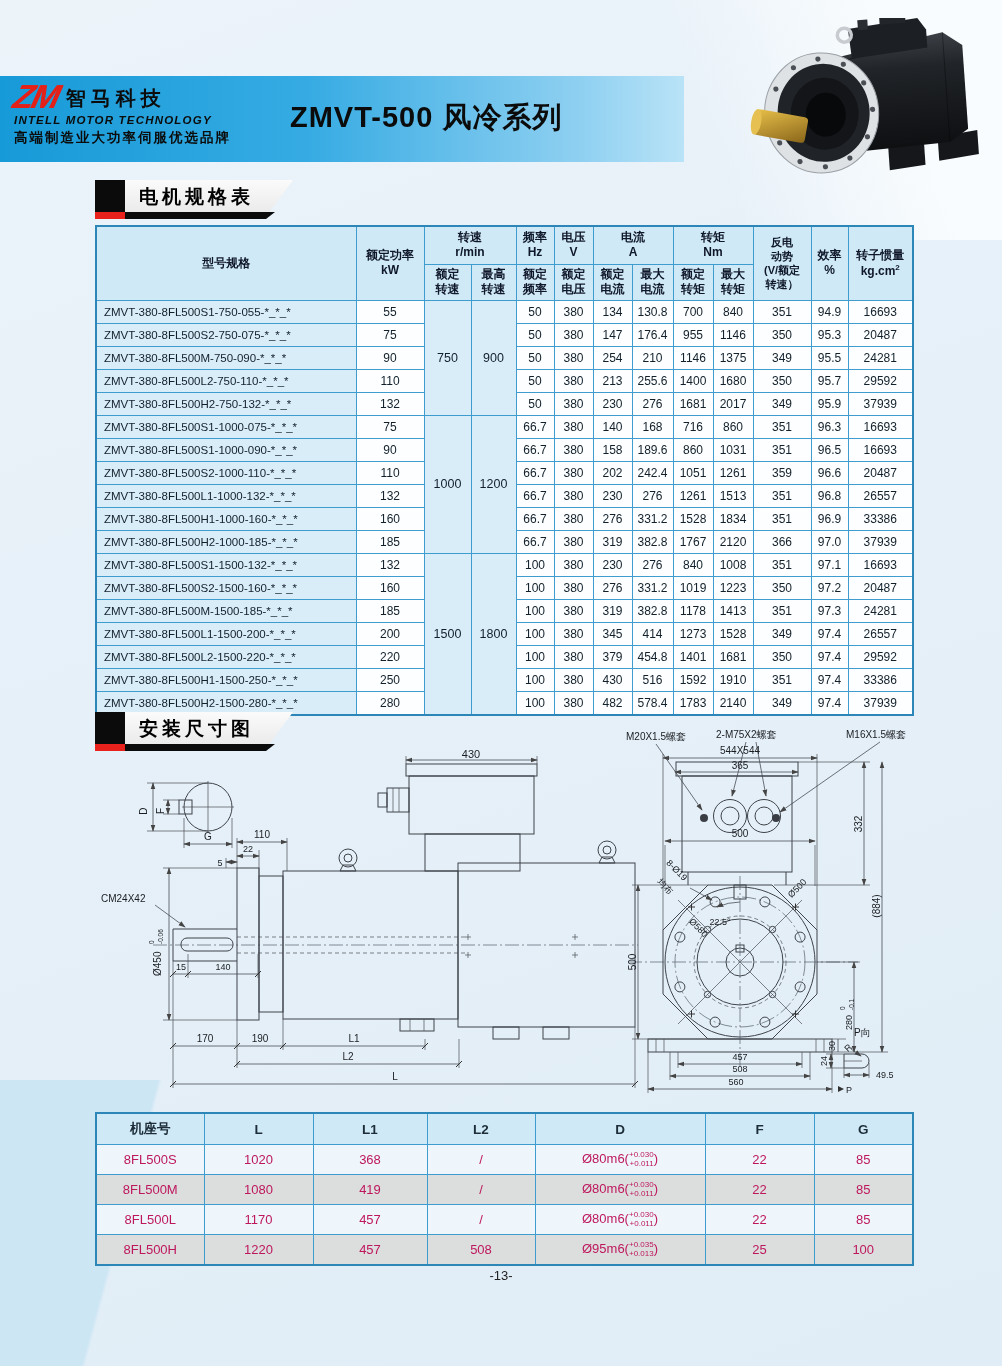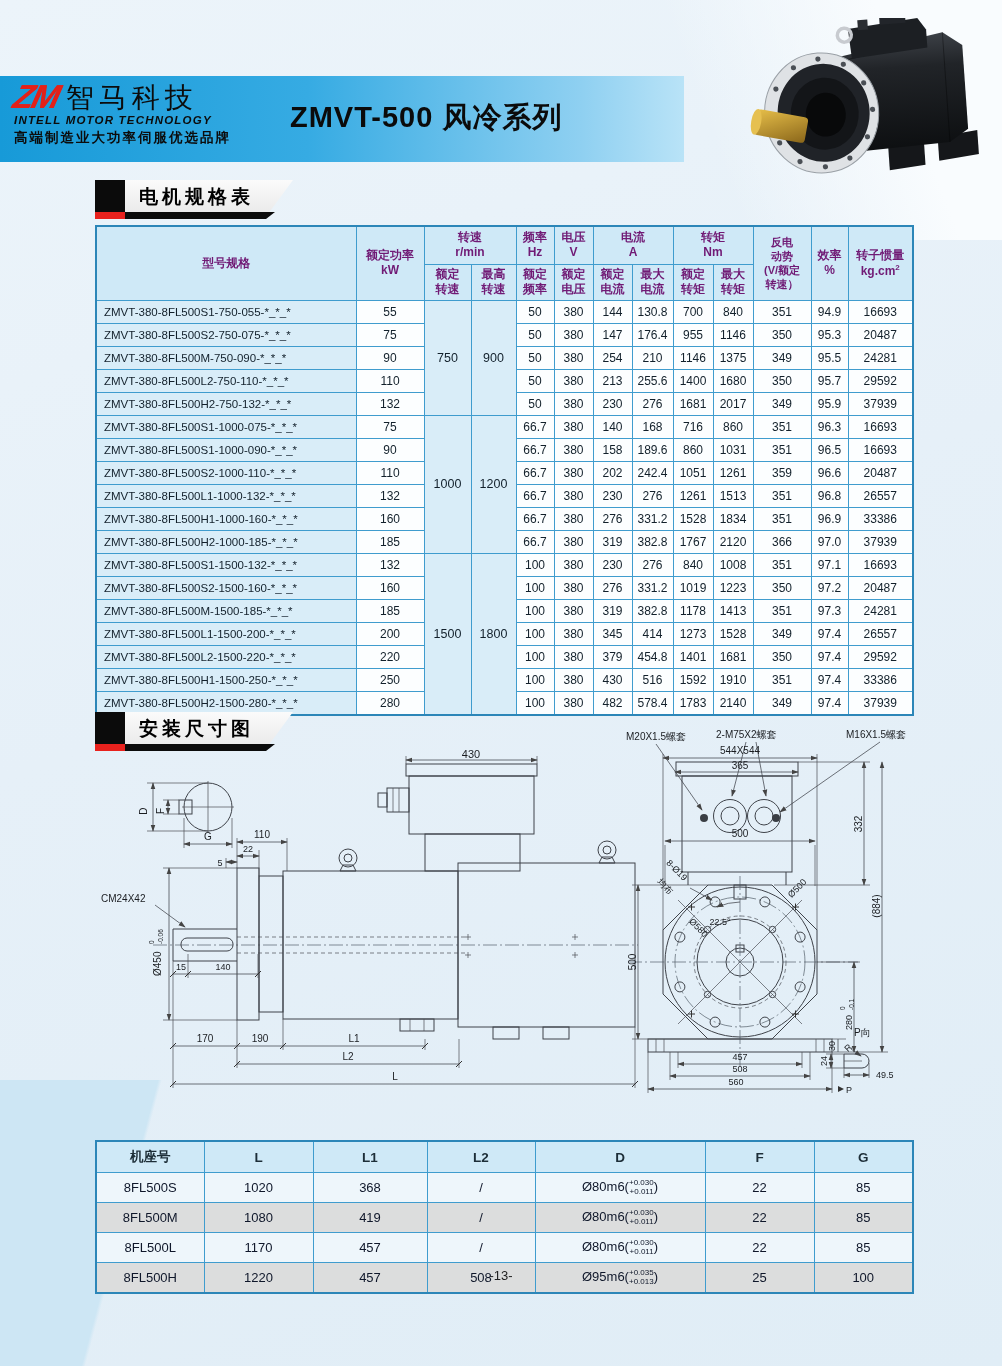--- a/index.html
+++ b/index.html
@@ -11,21 +11,21 @@
   .bgtop{position:absolute;right:0;top:0;width:340px;height:240px;
     background:linear-gradient(250deg,#f9fcfe 30%,rgba(249,252,254,0) 80%);}
 
   
   .banner{position:absolute;left:0;top:76px;width:684px;height:86px;
     background:linear-gradient(90deg,#179ad8 0%,#36abe3 45%,#8fd0f1 85%,#b9e3f7 100%);}
   .logo{position:absolute;left:14px;top:6px;color:#0c0c0c;}
   .logo .l1{display:flex;align-items:flex-end;gap:8px;}
   .zm-mark{font-style:italic;font-weight:900;font-size:33px;line-height:30px;color:#e32119;
     transform:skewX(-14deg);letter-spacing:-2px;text-shadow:0.5px 0 #e32119;}
-  .cn{font-size:28px;font-weight:400;letter-spacing:5px;line-height:28px;}
+  .cn{font-size:20px;font-weight:700;letter-spacing:5px;line-height:28px;}
   .en{font-size:11.5px;font-weight:700;font-style:italic;letter-spacing:1.2px;margin-top:2px;}
   .tag{font-size:13.5px;font-weight:700;letter-spacing:2px;margin-top:3px;}
   .banner-title{position:absolute;left:290px;top:22px;font-size:29px;font-weight:700;
     color:#0b0b0b;letter-spacing:1px;}
 
   
   .sec{position:absolute;width:260px;height:42px;}
   .sec .sq{position:absolute;left:0;top:0;width:30px;height:32px;background:#0b0b0b;}
   .sec .rd{position:absolute;left:0;top:32px;width:30px;height:7px;background:#e8211d;}
   .sec .bg{position:absolute;left:30px;top:0;width:168px;height:32px;
@@ -33,37 +33,37 @@
   .sec .bar{position:absolute;left:30px;top:32px;width:150px;height:7px;background:#0b0b0b;
     clip-path:polygon(0 0,100% 0,calc(100% - 9px) 100%,0 100%);}
   .sec .label{position:absolute;left:44px;top:4px;font-size:19px;font-weight:700;
     letter-spacing:4px;color:#000;}
 
   
   table{border-collapse:collapse;table-layout:fixed;}
   #specTable{position:absolute;left:95px;top:225px;width:817px;}
   #specTable th,#specTable td{border:1px solid #3f9cce;overflow:hidden;white-space:nowrap;}
   #specTable{border:2px solid #2c86b8;}
-  #specTable th{background:#cfe9f7;color:#701a75;font-size:12px;font-weight:700;
+  #specTable th{background:#cfe9f7;color:#0f172a;font-size:12px;font-weight:700;
     text-align:center;padding:0;}
   #specTable .h1{height:38px;}
   #specTable .h2{height:36px;}
   #specTable td{height:22px;padding:0;font-size:12px;color:#12202b;text-align:center;
     background:#fcfeff;}
   #specTable td.c-model{background:#d9edf8;text-align:left;padding-left:7px;font-size:11.5px;}
   #specTable td.c-speed{background:#d9edf8;font-size:12.5px;}
   .pre{white-space:pre-line;line-height:1.25;}
   .emf{font-size:11px;line-height:1.2;}
   sup{font-size:8px;}
 
   
-  #dimTable{position:absolute;left:95px;top:1112px;width:817px;border:2px solid #2c86b8;margin-top:28px;}
+  #dimTable{position:absolute;left:95px;top:1112px;width:817px;border:2px solid #2c86b8;}
   #dimTable th,#dimTable td{border:1px solid #3f9cce;text-align:center;padding:0;}
   #dimTable th{background:#cfe9f7;color:#1d2e38;font-size:13.5px;font-weight:700;height:30px;}
-  #dimTable td{height:29px;font-size:13px;color:#0f172a;}
+  #dimTable td{height:29px;font-size:13px;color:#be185d;}
   #dimTable tr.row-light td{background:#eef6fb;}
   #dimTable tr.row-gray td{background:#dcdddd;}
   .stack{display:inline-flex;flex-direction:column;font-size:8px;line-height:8.5px;
     vertical-align:middle;text-align:left;align-items:flex-end;}
 
   
   svg .ln{stroke:#3f434a;stroke-width:1;fill:none;}
   svg .thin{stroke:#4a4e55;stroke-width:.7;fill:none;}
   svg .cl{stroke:#55606a;stroke-width:.7;fill:none;stroke-dasharray:14 3 2 3;}
   svg .dsh{stroke:#4a4e55;stroke-width:.7;fill:none;stroke-dasharray:4 3;}
@@ -208,21 +208,21 @@
       </tr>
     </thead>
     <tbody>
         <tr>
           <td class="c-model">ZMVT-380-8FL500S1-750-055-*_*_*</td>
           <td>55</td>
           <td class="c-speed" rowspan="5">750</td>
           <td class="c-speed" rowspan="5">900</td>
           <td>50</td>
           <td>380</td>
-          <td>144</td>
+          <td>134</td>
           <td>130.8</td>
           <td>700</td>
           <td>840</td>
           <td>351</td>
           <td>94.9</td>
           <td>16693</td>
         </tr>
         <tr>
           <td class="c-model">ZMVT-380-8FL500S2-750-075-*_*_*</td>
           <td>75</td>

